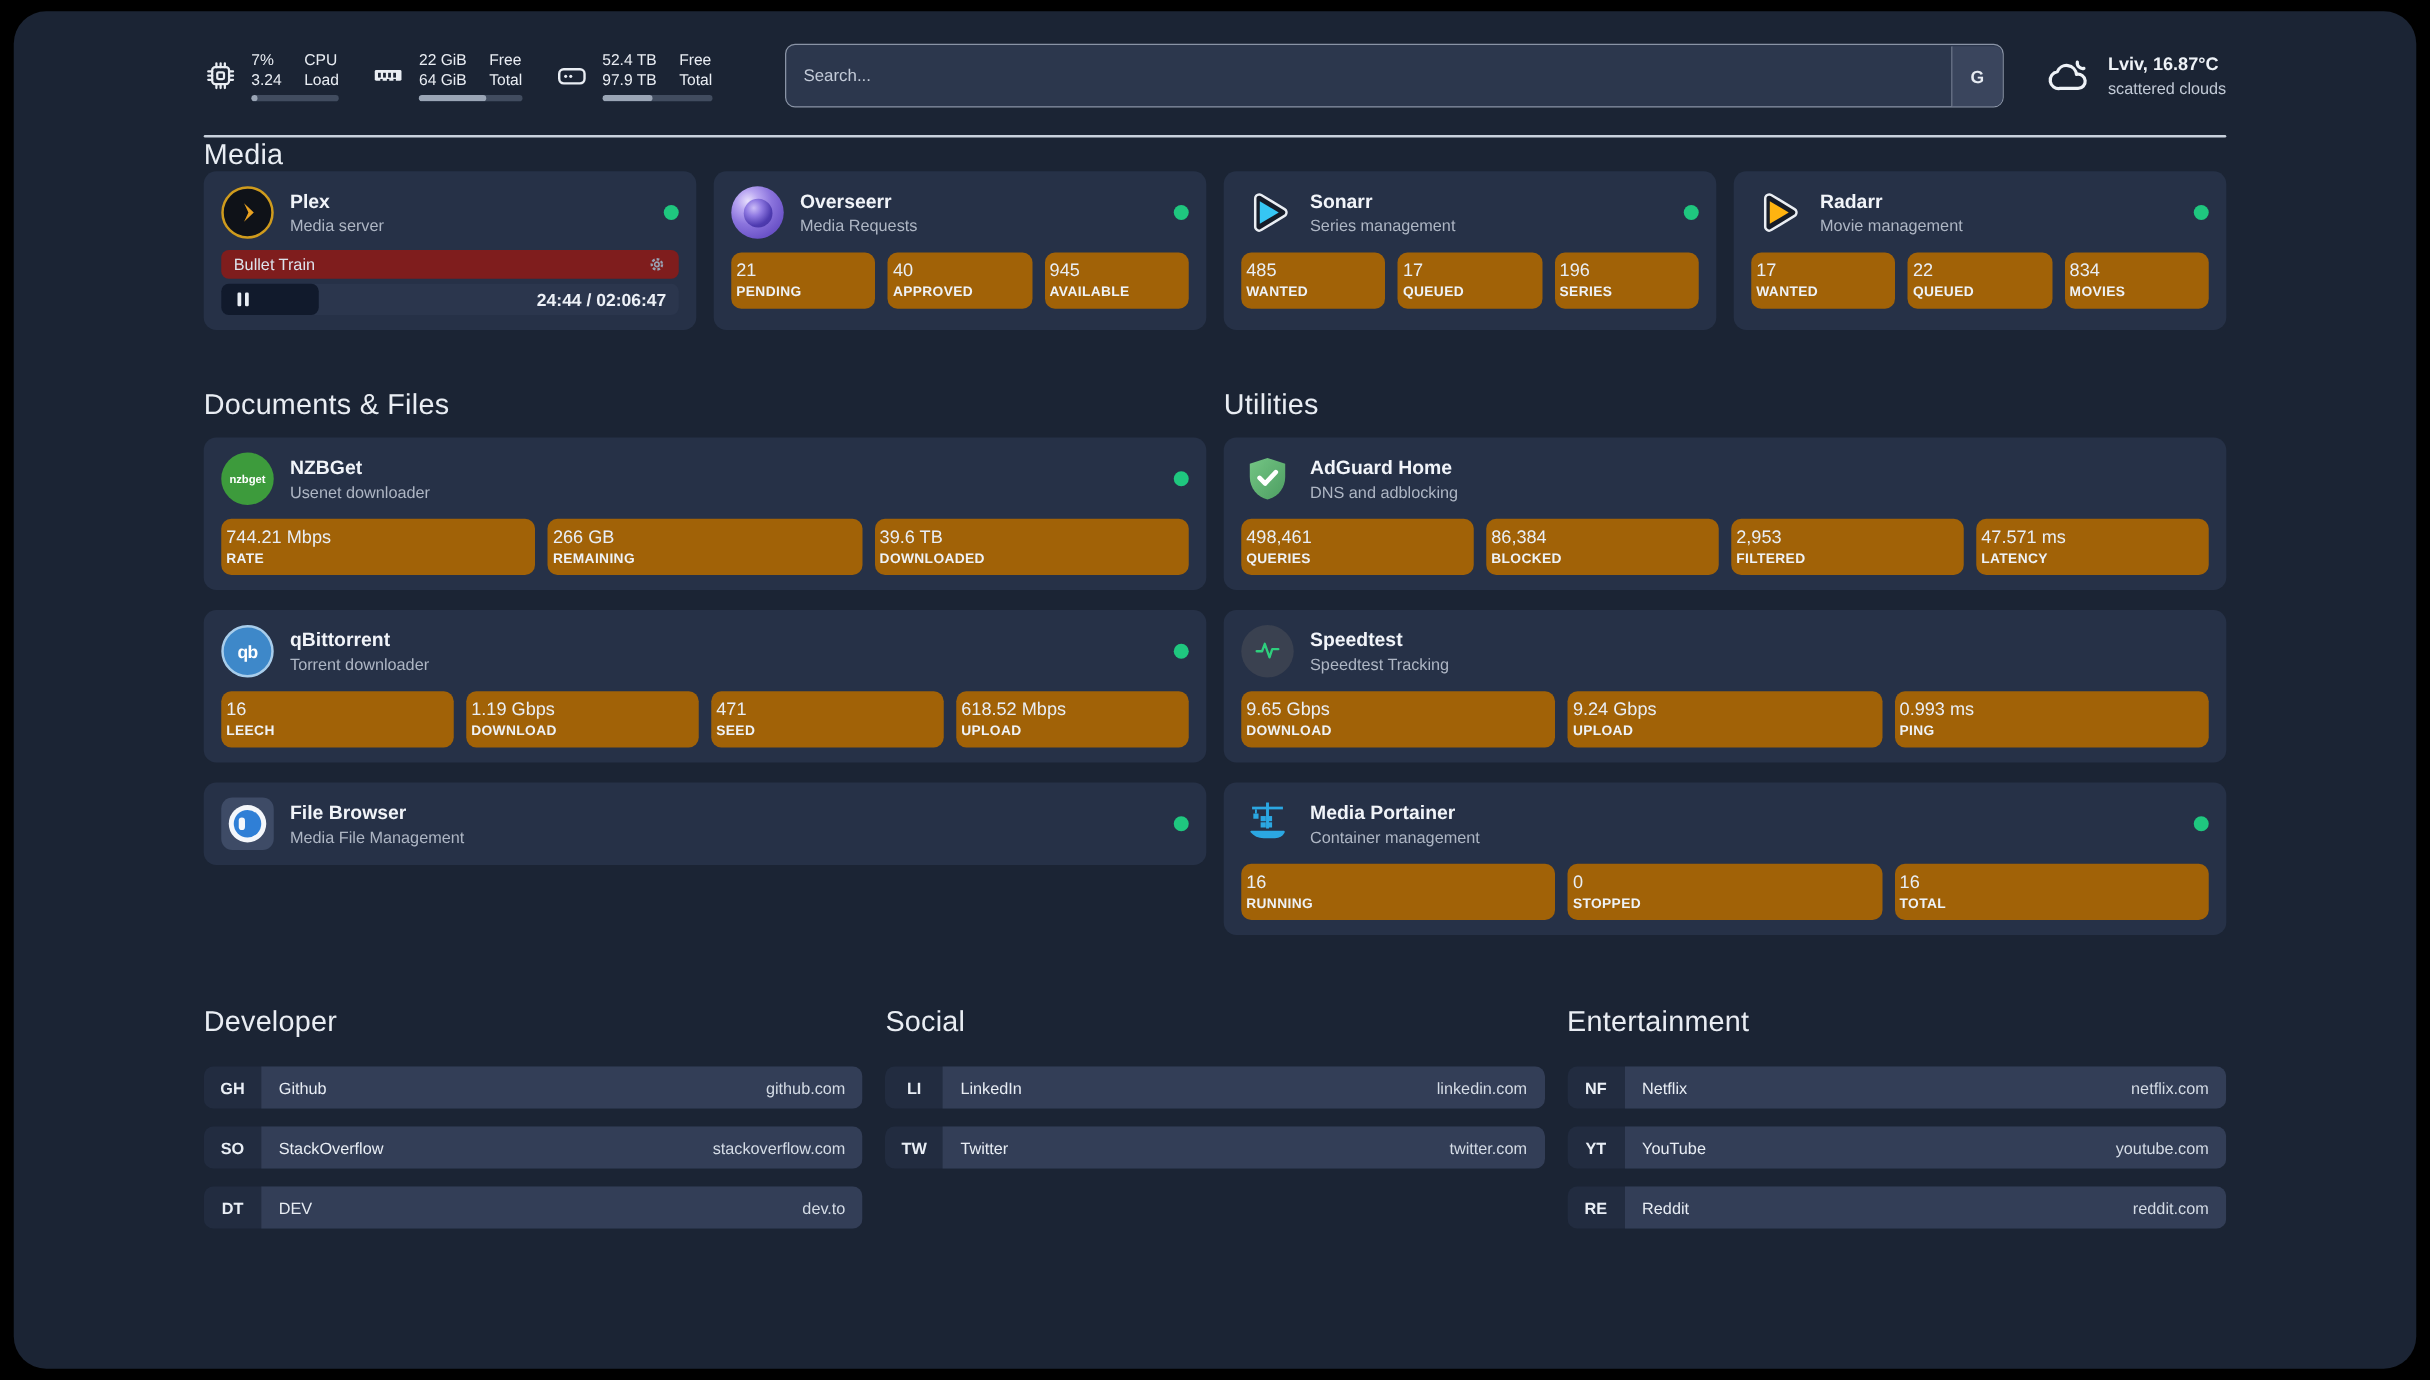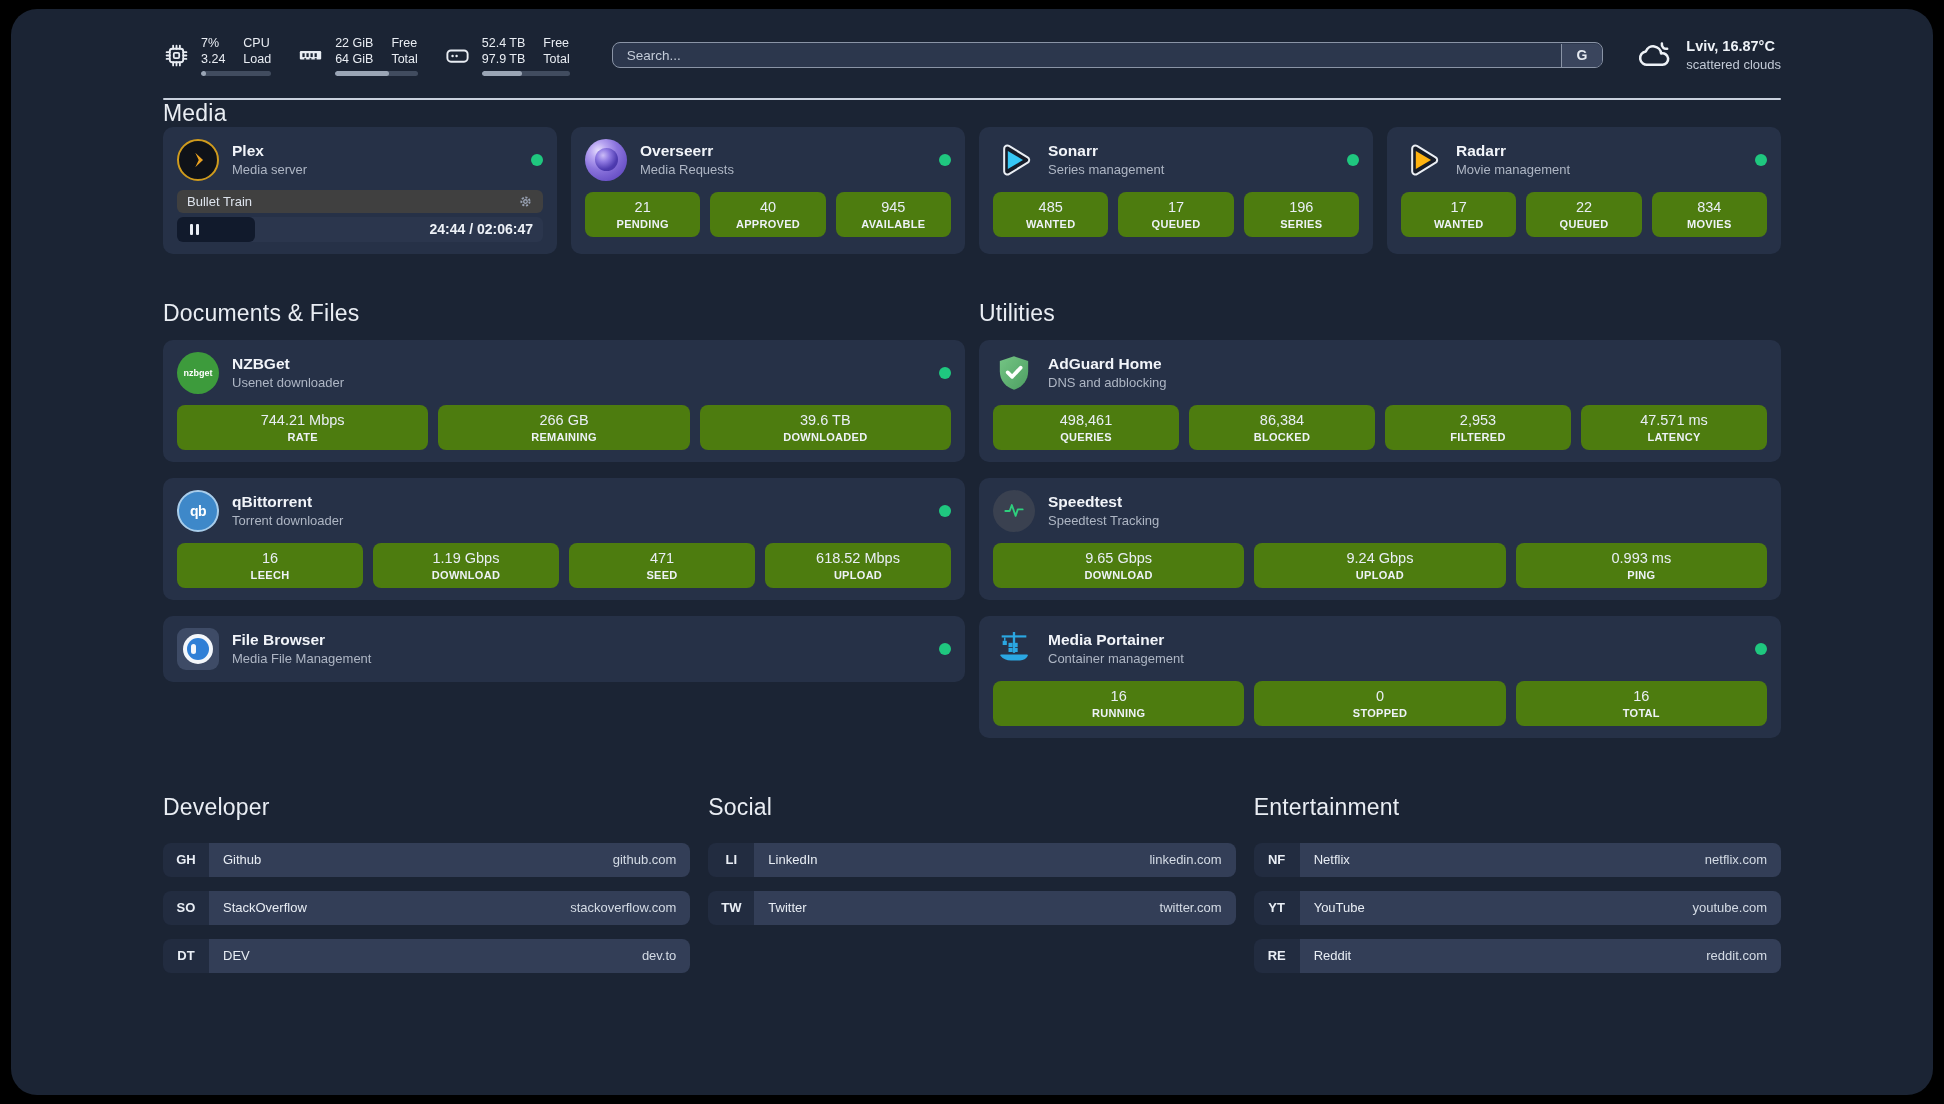--- a/index.html
+++ b/index.html
@@ -16,21 +16,21 @@
 
   
   .topbar{display:flex;align-items:center;}
   .sys{display:flex;align-items:center;gap:11px;margin-right:26px;}
   .sys-icon{width:27px;height:27px;flex:none;}
   .sys-body{display:flex;flex-direction:column;}
   .sys-text{display:flex;gap:18px;}
   .sys-col{display:flex;flex-direction:column;font-size:12.5px;line-height:16px;color:#e9edf3;font-weight:500;}
   .bar{margin-top:4px;height:4.5px;border-radius:3px;background:#414c5f;overflow:hidden;}
   .bar-fill{height:100%;border-radius:3px;background:#9aa5b5;}
-  .searchwrap{position:relative;flex:1;height:26px;margin:0 34px 0 16px;}
+  .searchwrap{position:relative;flex:1;height:51px;margin:0 34px 0 32px;}
   .searchwrap input{
     width:100%;height:100%;box-sizing:border-box;background:#2c374d;
     border:1.5px solid #8a94a6;border-radius:8px;color:#e6ebf2;
     font-size:13.5px;padding:0 54px 0 14px;outline:none;
     font-family:"Liberation Sans",sans-serif;
   }
   .searchwrap input::placeholder{color:#c3cbd8;}
   .search-btn{
     position:absolute;right:1.5px;top:1.5px;bottom:1.5px;width:40px;
     background:#3a455d;border-left:1.5px solid #8a94a6;border-radius:0 6.5px 6.5px 0;
@@ -54,26 +54,26 @@
   .grid3 h2.sec{margin-bottom:22px;}
 
   
   .card{background:#263147;border-radius:10px;padding:12px 14px;box-sizing:border-box;cursor:pointer;}
   .card-head{display:flex;align-items:center;gap:13px;}
   .app-meta{display:flex;flex-direction:column;}
   .app-name{font-size:15.5px;font-weight:600;color:#f1f4f9;line-height:20px;}
   .app-desc{font-size:13px;color:#aeb6c4;line-height:17px;}
   .dot{width:12px;height:12px;border-radius:50%;background:#1fc77f;margin-left:auto;flex:none;}
   .stats{display:flex;gap:10px;margin-top:11px;}
-  .stat{flex:1;background:#4d7c0f;border-radius:8px;padding:6px 4px 7px;text-align:center;}
+  .stat{flex:1;background:#a16207;border-radius:8px;padding:6px 4px 7px;}
   .stat-value{font-size:14.5px;color:#e9eef5;font-weight:500;line-height:19px;}
   .stat-label{font-size:11px;font-weight:700;color:#eef2f7;letter-spacing:.3px;margin-top:1px;}
 
   
-  .np-title{margin-top:9px;background:#404040;border-radius:6px;padding:4px 10px;
+  .np-title{margin-top:9px;background:#7f1d1d;border-radius:6px;padding:4px 10px;
     display:flex;justify-content:space-between;align-items:center;
     font-size:13px;color:#dde3ec;text-align:center;}
   .np-bar{margin-top:4px;position:relative;height:25px;background:#2b364d;border-radius:6px;
     display:flex;align-items:center;}
   .np-pill{width:78px;height:100%;background:#111a2c;border-radius:6px;
     display:flex;align-items:center;padding-left:13px;box-sizing:border-box;}
   .pause-icon{display:flex;gap:3px;}
   .pause-icon i{display:block;width:3px;height:11px;background:#e9eef5;border-radius:1px;}
   .np-time{position:absolute;right:10px;font-size:14px;font-weight:600;color:#edf1f7;}
 

